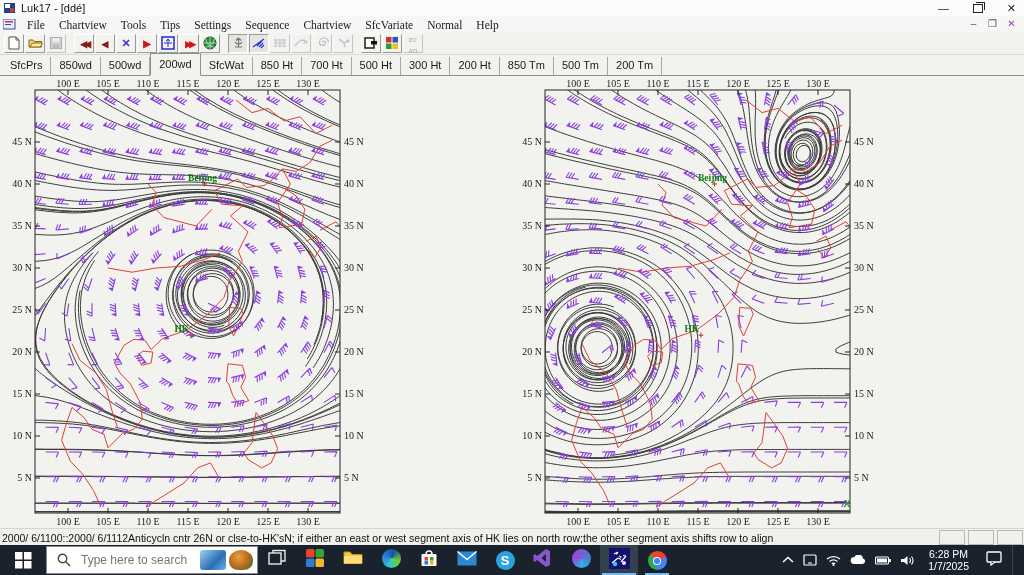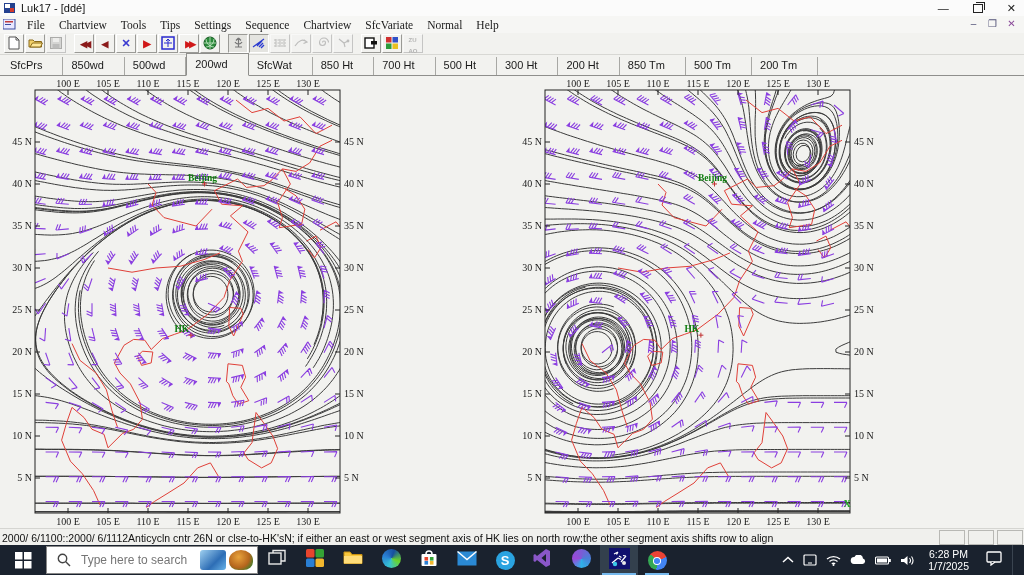--- a/index.html
+++ b/index.html
@@ -29,21 +29,21 @@
   .tb-btn{width:20px;height:19px;margin-right:1px;display:flex;align-items:center;justify-content:center;
           background:#f2f2ef;border:1px solid;border-color:#ffffff #9a9a96 #9a9a96 #ffffff;
           font-size:11px;line-height:1;box-sizing:border-box;}
   .tb-btn.pressed{border-color:#9a9a96 #ffffff #ffffff #9a9a96;background:#e4e4e0;}
   .tb-btn.disabled{opacity:.5;filter:grayscale(1);}
   .tb-gap{width:7px;}
   .tb-txt{font-weight:bold;}
 
   .tabbar{position:absolute;left:0;top:55px;width:100%;height:21px;background:#f2f2ef;
           border-bottom:1px solid #8f8f8c;display:flex;align-items:flex-end;padding-left:2px;box-sizing:border-box;font-size:11px;}
-  .tab{padding:2px 20px 3px 8px;border-right:1px solid #a8a8a4;color:#1a1a1a;height:13px;line-height:13px;cursor:default;}
+  .tab{padding:2px 8px 3px 8px;border-right:1px solid #a8a8a4;color:#1a1a1a;height:13px;line-height:13px;cursor:default;}
   .tab.active{border:1px solid #8f8f8c;border-bottom:1px solid #f2f2ef;background:#f2f2ef;
               height:16px;line-height:16px;margin-bottom:-1px;border-right:1px solid #8f8f8c;}
 
   .client{position:absolute;left:0;top:76px;width:1024px;height:452px;background:#f2f2ef;}
   .chart{position:absolute;top:4px;width:372px;height:450px;}
   #chart-left{left:2px;}
   #chart-right{left:512px;}
 
   .statusbar{position:absolute;left:0;top:528px;width:100%;height:17px;background:#f0f0ed;
              border-top:1px solid #d5d5d1;font-size:10.5px;color:#111;display:flex;align-items:center;}

